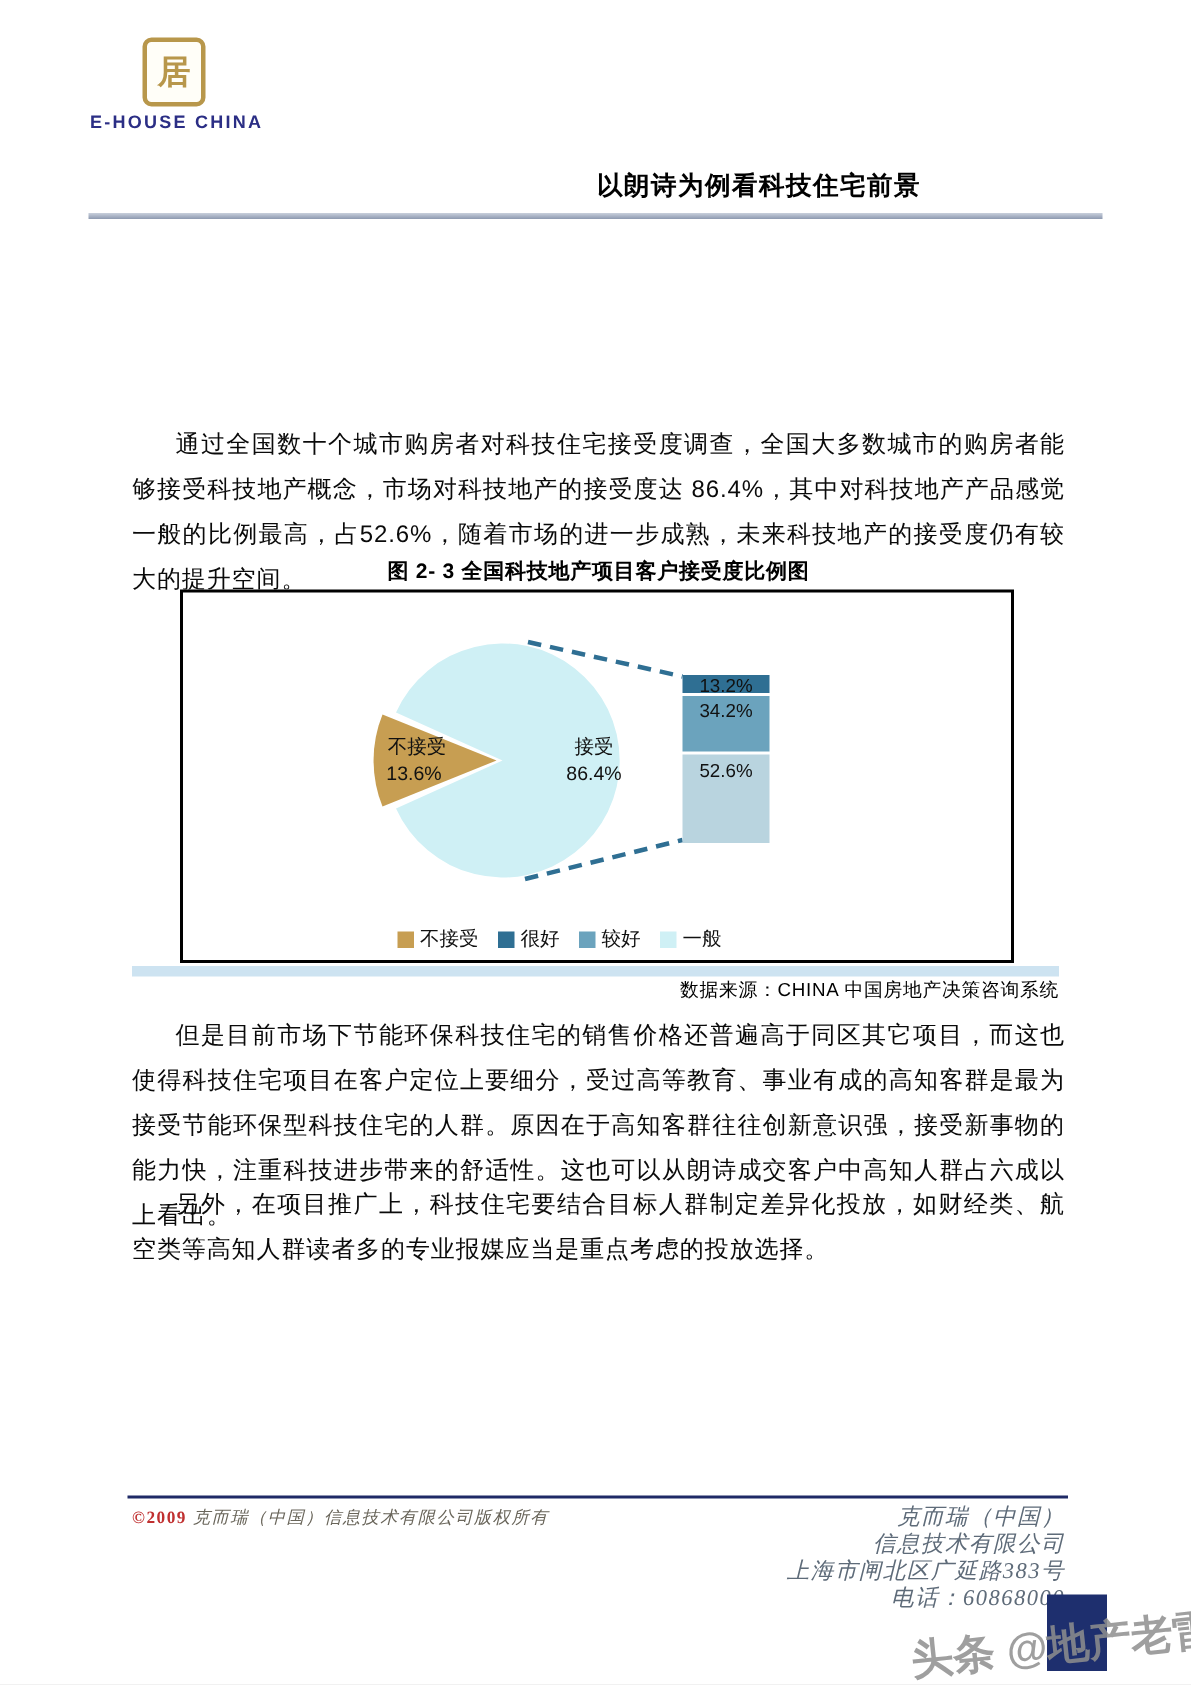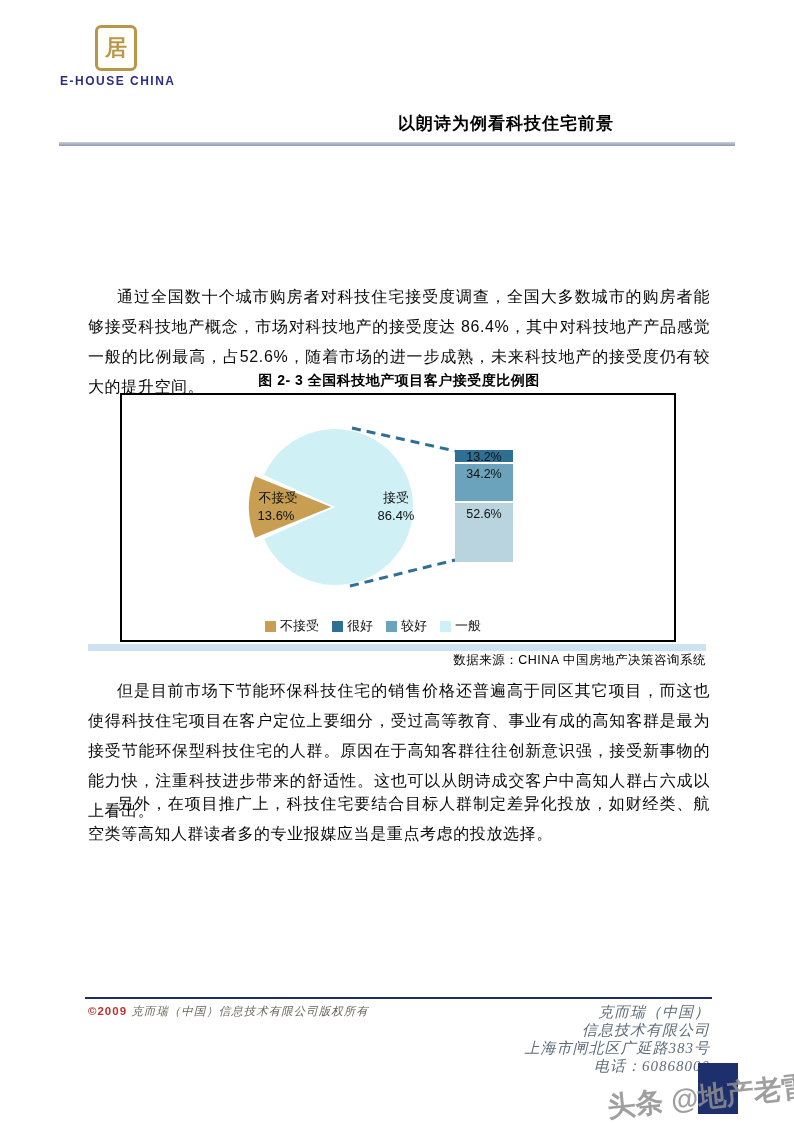--- a/index.html
+++ b/index.html
@@ -39,21 +39,21 @@
   .leg-sw{width:11px;height:11px;display:inline-block;}
   .sw0{background:#c79e52;} .sw1{background:#2f6f93;} .sw2{background:#6ba3bd;} .sw3{background:#cff0f5;}
   .band{position:absolute;left:88px;top:644px;width:618px;height:7px;background:#cde3f1;}
   .source{position:absolute;left:88px;top:652px;width:618px;text-align:right;
           font-size:12.5px;letter-spacing:0.5px;color:#000;}
 
   .chart-box svg text{font-family:"Liberation Sans","DejaVu Sans",sans-serif;fill:#111;}
 
   
   .footer-rule{position:absolute;left:85px;top:997px;width:627px;height:2px;background:#1f2a66;}
-  .footer-left{position:absolute;left:88px;top:1004px;font-family:Liberation Sans, sans-serif;
+  .footer-left{position:absolute;left:88px;top:1004px;font-family:Liberation Serif, serif;
                font-style:italic;font-size:11.5px;color:#69655a;letter-spacing:1px;text-align:center;}
   .footer-left .cmark{color:#c03030;font-weight:bold;font-style:normal;}
   .footer-right{position:absolute;right:84px;top:1003px;text-align:right;line-height:18px;
                 font-family:"Liberation Serif","DejaVu Serif",serif;font-style:italic;
                 font-size:15px;color:#5e6b79;letter-spacing:1px;}
   .blue-square{position:absolute;left:698px;top:1063px;width:40px;height:51px;background:#1e2f6e;}
   .watermark{position:absolute;left:607px;top:1078px;width:200px;font-size:28px;font-weight:bold;
              color:#8f8f8f;opacity:0.85;transform:rotate(-6deg);white-space:nowrap;z-index:5;}
 </style>
 </head>

